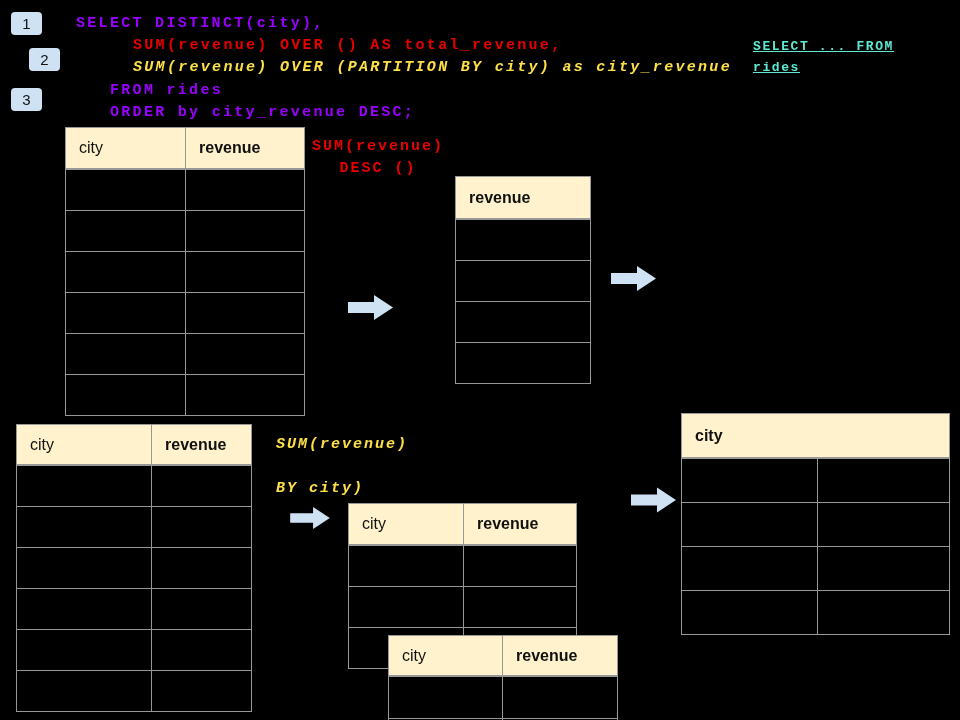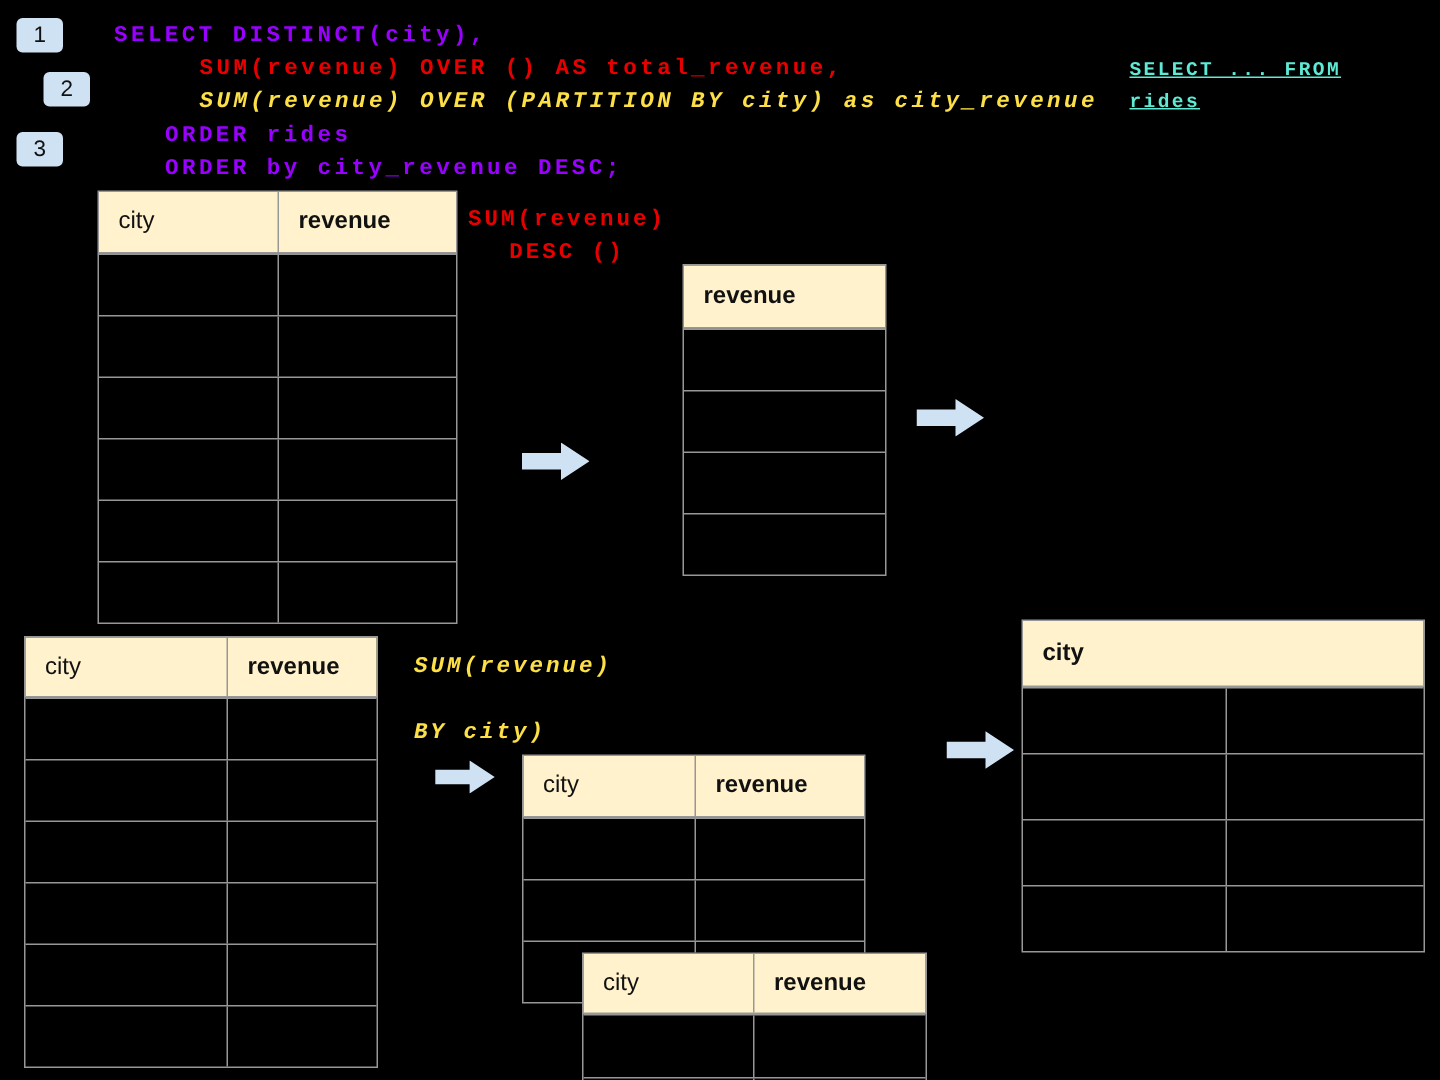--- a/index.html
+++ b/index.html
@@ -90,21 +90,21 @@
 </head>
 <body>
 
 <div class="badge" style="left:11px;top:12px;">1</div>
 <div class="badge" style="left:29px;top:48px;">2</div>
 <div class="badge" style="left:11px;top:88px;">3</div>
 
 <div class="code purple" style="left:76px;top:13px;">SELECT DISTINCT(city),</div>
 <div class="code red" style="left:133px;top:35px;">SUM(revenue) OVER () AS total_revenue,</div>
 <div class="code green" style="left:133px;top:57px;">SUM(revenue) OVER (PARTITION BY city) as city_revenue</div>
-<div class="code purple" style="left:110px;top:80px;">ORDER rides</div>
+<div class="code purple" style="left:110px;top:80px;">FROM rides</div>
 <div class="code purple" style="left:110px;top:102px;">ORDER by city_revenue DESC;</div>
 
 <div class="sidenote"><span>SELECT ... FROM</span><br><span>rides</span></div>
 
 <div class="code ann red" style="left:312px;top:136px;"><span>SUM(revenue)</span><br><span>DESC ()</span></div>
 
 <div class="code ann green" style="left:276px;top:434px;"><span>SUM(revenue)</span><br><br><span>BY city)</span></div>
 
 <div class="tbl t1">
   <div class="hdr">

